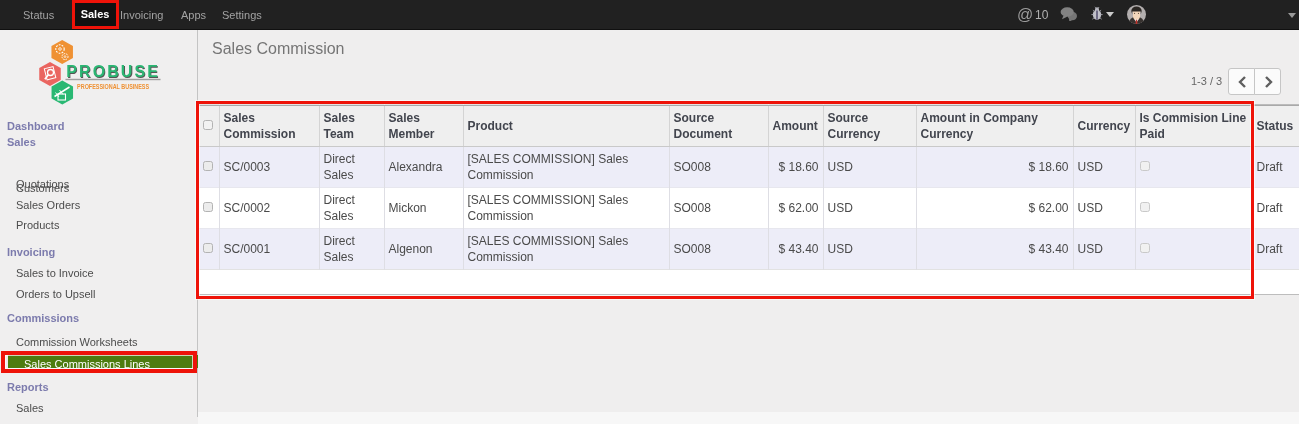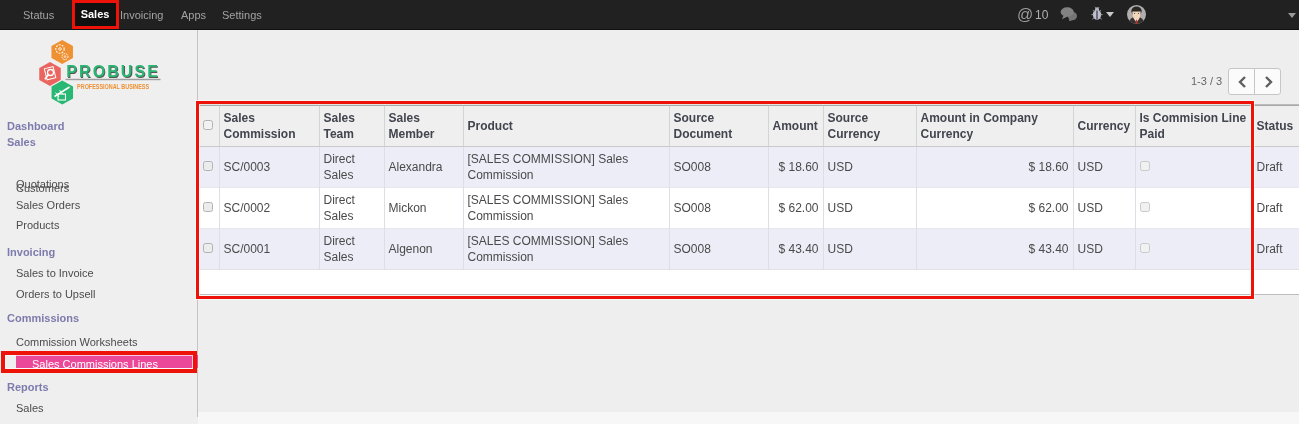--- a/index.html
+++ b/index.html
@@ -10,21 +10,21 @@
 .topbar { position:absolute; top:0; left:0; width:1299px; height:30px; background:#212121; border-bottom:1px solid #101010; }
 .topbar .item { position:absolute; top:0; height:30px; line-height:30px; font-size:11px; color:#a3a3a3; }
 .salesbox { position:absolute; left:71.5px; top:0; width:47px; height:29px; border:3.5px solid #ee1309; line-height:22px; text-align:center; color:#fff; font-size:11px; font-weight:bold; background:#111111; }
 .tright { position:absolute; top:0; height:30px; line-height:30px; font-size:11px; color:#a9a9a9; }
 
 
 .sidebar { position:absolute; top:30px; left:0; width:198px; height:394px; background:#f0efef; }
 .sbborder { position:absolute; top:30px; left:197px; width:1px; height:387px; background:#c4c4c4; }
 .m-head { position:absolute; left:7px; font-size:11px; font-weight:bold; color:#7c7bad; }
 .m-item { position:absolute; left:16px; font-size:11px; color:#4c4c4c; }
-.sel-row { position:absolute; left:16px; top:355px; width:197px; height:13px; background:#ec4899; }
+.sel-row { position:absolute; left:8px; top:355px; width:197px; height:13px; background:#4d7c0f; }
 .sel-row span { position:absolute; left:16px; top:2.5px; font-size:11px; color:#fff; }
 .sel-red { position:absolute; left:1px; top:351px; width:196px; height:21.5px; border:4px solid #ee1309; box-shadow:inset 0 0 0 1px rgba(255,255,255,0.7); }
 
 
 .main { position:absolute; top:30px; left:198px; width:1101px; height:394px; background:#efeeee; }
 .title { position:absolute; left:14px; top:10px; font-size:16px; color:#757575; }
 .search { position:absolute; left:550px; top:11px; width:541px; height:22px; background:#fff; border:1px solid #c8c8c8; border-radius:3px; }
 .search .ph { position:absolute; left:8px; top:4px; font-size:11px; color:#a0a0a0; }
 .pagerval { position:absolute; left:993px; top:45px; font-size:11px; color:#666; }
 .pagerbtns { position:absolute; left:1030px; top:38px; width:54px; height:27px; }
@@ -132,20 +132,21 @@
 <div class="m-head" style="top:312px;">Commissions</div>
 <div class="m-item" style="top:336px;">Commission Worksheets</div>
 <div class="sel-row">
     <span>Sales Commissions Lines</span>
   </div>
 <div class="sel-red"></div>
 <div class="m-head" style="top:381px;">Reports</div>
 <div class="m-item" style="top:402px;">Sales</div>
 
 <div class="main">
+  <div class="title">Sales Commission</div>
   <div class="pagerval">1-3 / 3</div>
   <div class="pagerbtns">
     <div class="pbtn l"><svg style="margin:7px 0 0 9px;" width="8" height="12" viewBox="0 0 8 12">
           <path d="M7 1 L2 6 L7 11" fill="none" stroke="#5f5f5f" stroke-width="2.4"></path>
         </svg></div>
     <div class="pbtn r"><svg style="margin:7px 0 0 10px;" width="8" height="12" viewBox="0 0 8 12">
           <path d="M1 1 L6 6 L1 11" fill="none" stroke="#5f5f5f" stroke-width="2.4"></path>
         </svg></div>
   </div>
 

